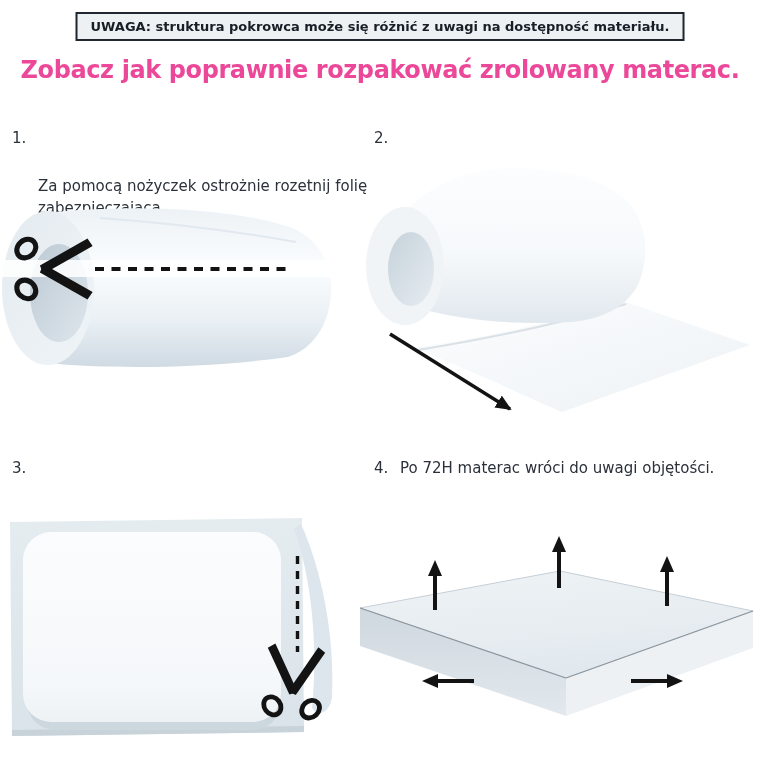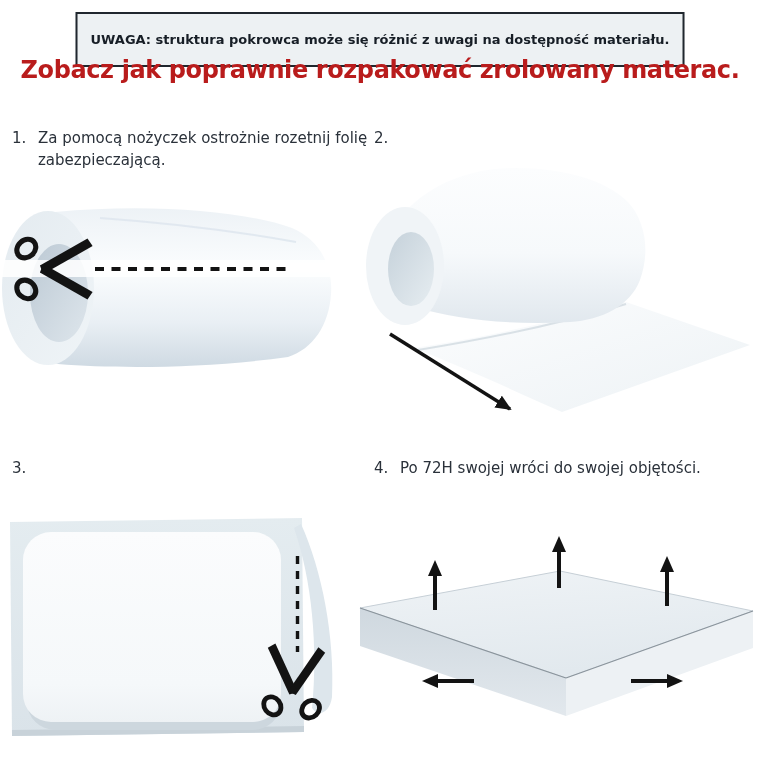--- a/index.html
+++ b/index.html
@@ -3,27 +3,27 @@
 <meta charset="utf-8">
 <style>
   * { margin:0; padding:0; box-sizing:border-box; }
   html,body { background:#ffffff; }
   body { font-family:"DejaVu Sans","Liberation Sans",sans-serif; }
   .canvas { position:relative; width:760px; height:760px; background:#ffffff; overflow:hidden; }
 
   .notice {
     position:absolute; top:12px; left:50%; transform:translateX(-50%);
     background:#edf1f3; border:2px solid #20272e;
-    padding:18px 13px; white-space:nowrap;
+    padding:5px 13px; white-space:nowrap;
     font-weight:bold; font-size:13px; color:#171e26;
   }
   .title {
     position:absolute; top:56px; left:0; width:100%;
     text-align:center; font-size:24px; font-weight:bold;
-    letter-spacing:-0.4px; color:#b91c1c;
+    letter-spacing:-0.4px; color:#ec4899;
   }
   .step-caption {
     position:absolute; display:flex; gap:10px;
     font-size:15px; line-height:1.45; color:#2a313a;
   }
   .step-caption .num { flex:0 0 auto; min-width:16px; }
   .art { position:absolute; }
   svg { display:block; }
 </style>
 </head>
@@ -32,31 +32,31 @@
 <div class="canvas">
 
   <div class="notice">
     <span>UWAGA: struktura pokrowca może się różnić z uwagi na dostępność materiału.</span>
   </div>
 
   <h1 class="title">Zobacz jak poprawnie rozpakować zrolowany materac.</h1>
 
   <div class="step-caption" style="left:12px; top:128px; width:356px;">
     <span class="num">1.</span>
-    <span class="txt" style="width:330px;">Za pomocą nożyczek ostrożnie rozetnij folię zabezpieczającą.</span>
+    <span class="txt" style="width:330px;margin-top:48px;">Za pomocą nożyczek ostrożnie rozetnij folię zabezpieczającą.</span>
   </div>
   <div class="step-caption" style="left:374px; top:128px; width:386px;">
     <span class="num">2.</span>
   </div>
   <div class="step-caption" style="left:12px; top:458px; width:340px;">
     <span class="num">3.</span>
   </div>
   <div class="step-caption" style="left:374px; top:458px; width:386px;">
     <span class="num">4.</span>
-    <span class="txt">Po 72H swojej wróci do swojej objętości.</span>
+    <span class="txt">Po 72H materac wróci do uwagi objętości.</span>
   </div>
 
   <div class="art" style="left:0; top:190px;">
     <svg width="335" height="230" viewBox="0 0 335 230">
       <defs>
         <linearGradient id="g1body" x1="0" y1="0" x2="0" y2="1">
           <stop offset="0" stop-color="#edf2f6"></stop>
           <stop offset="0.38" stop-color="#fbfdfe"></stop>
           <stop offset="0.72" stop-color="#e9eff4"></stop>
           <stop offset="1" stop-color="#cfdae3"></stop>

